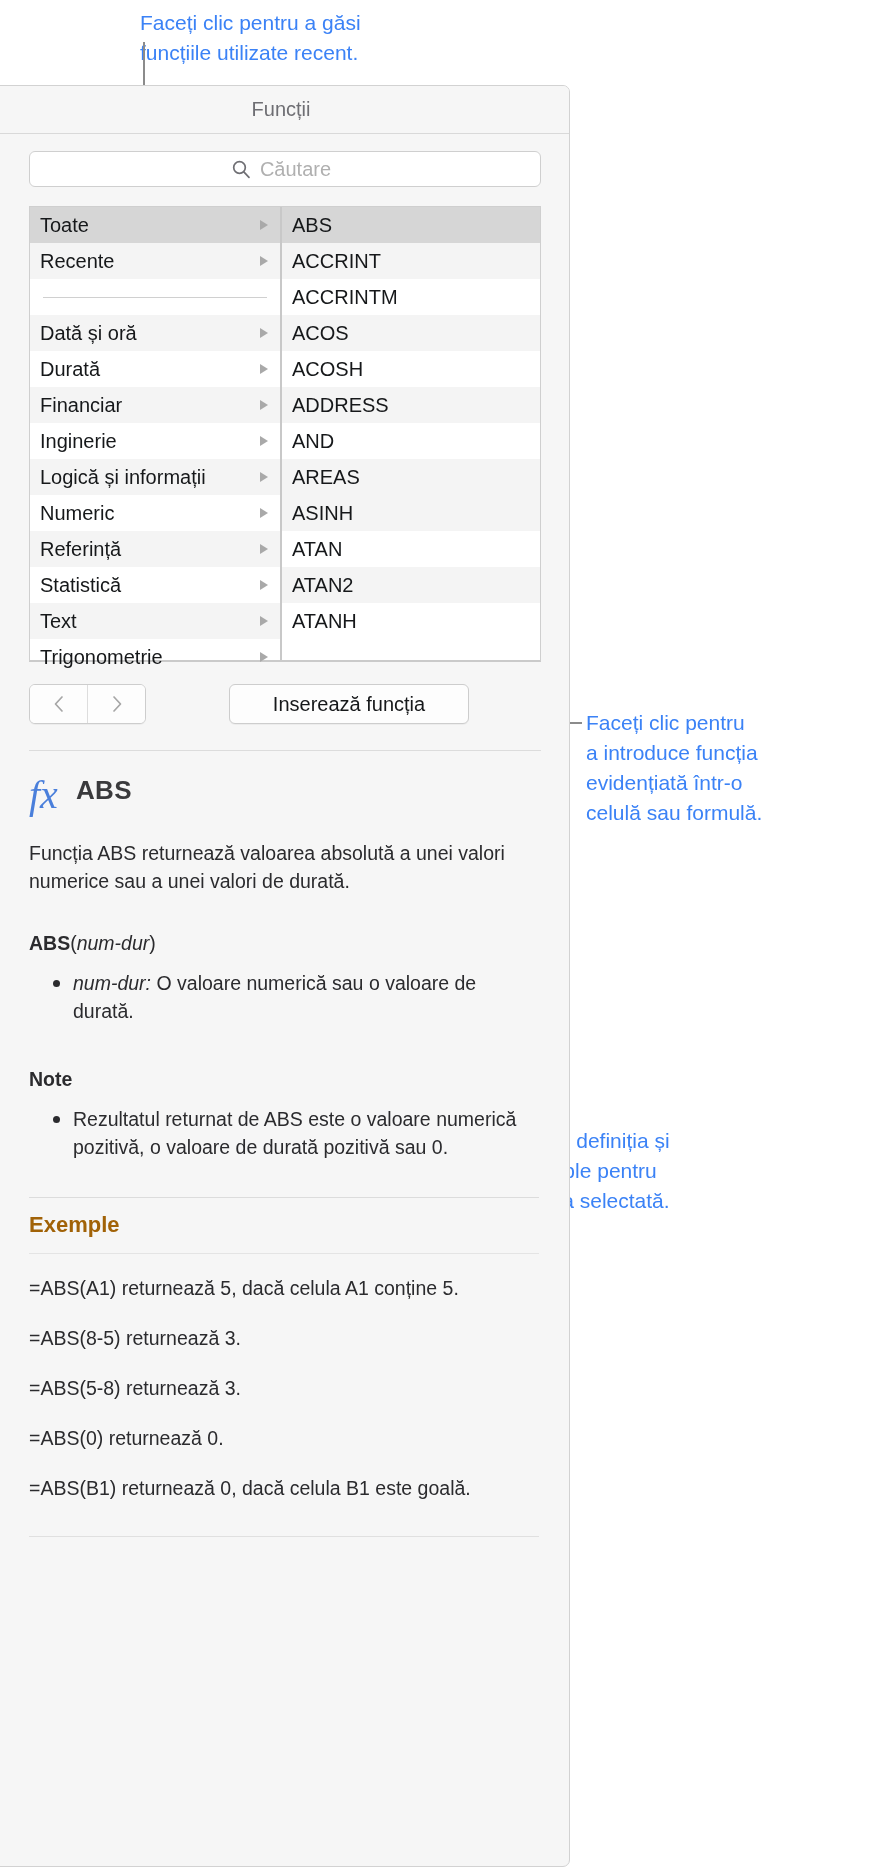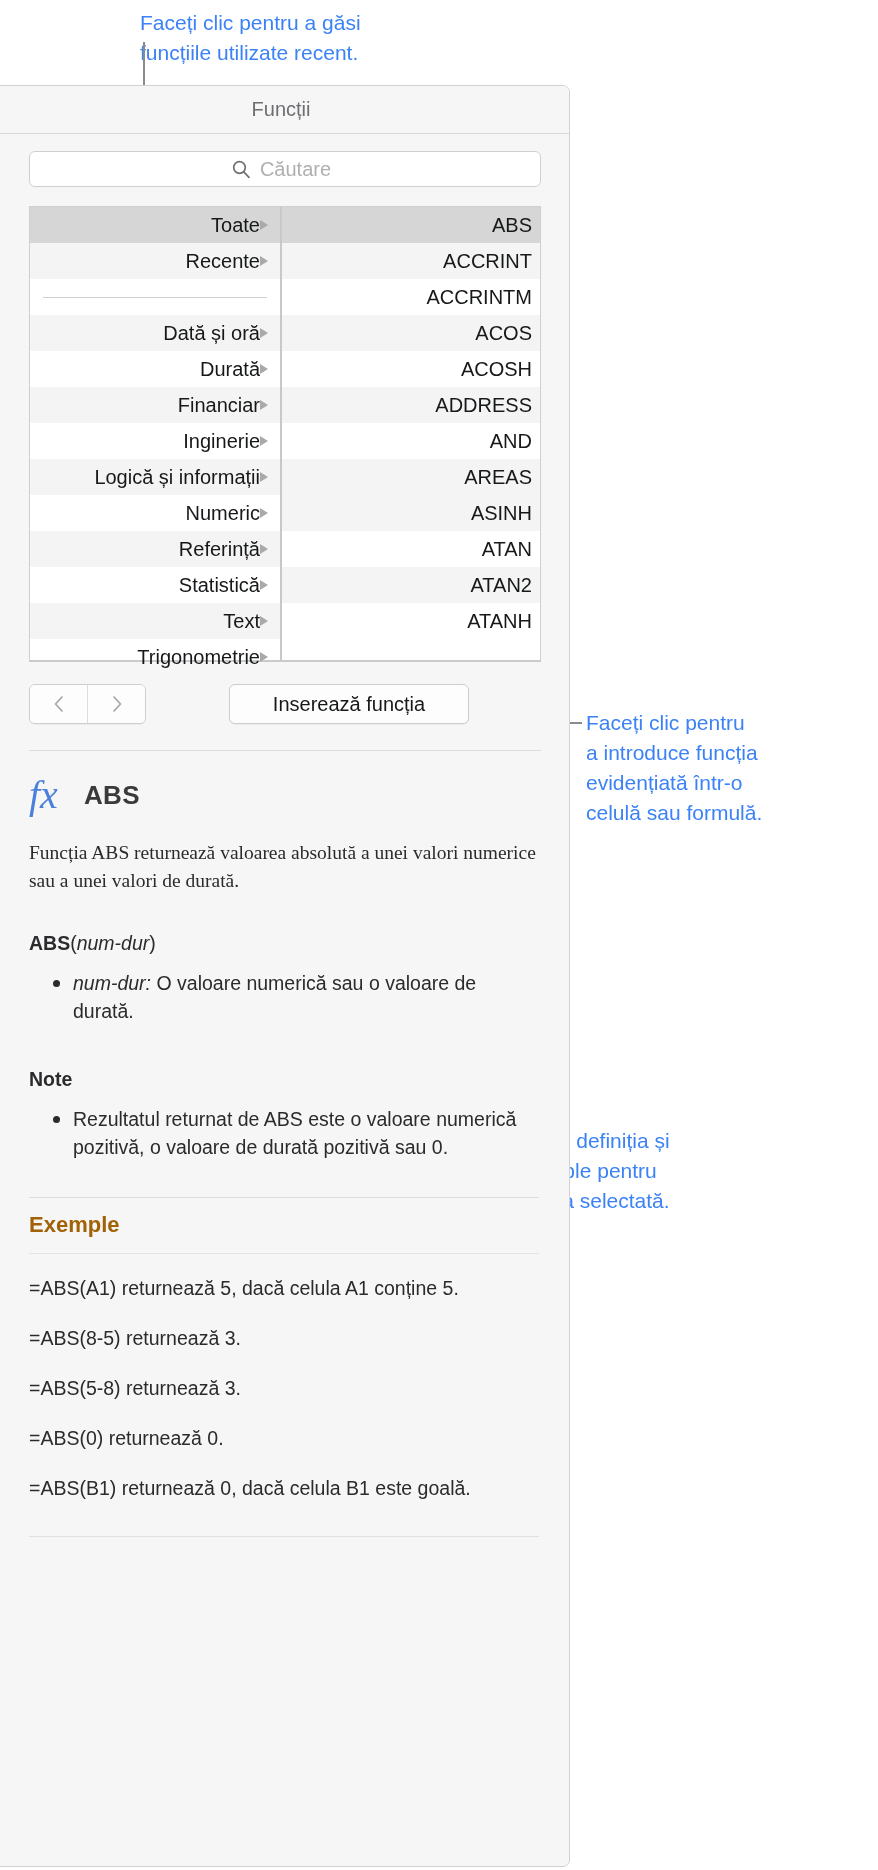--- a/index.html
+++ b/index.html
@@ -90,21 +90,20 @@
 
   
   .lists {
     margin: 4px 28px 0 36px;
     border: 1px solid #cfcfcf;
     border-bottom: 2px solid #cacaca;
     display: flex;
     background: #ffffff;
     height: 456px;
     box-sizing: border-box;
-    text-align: right;
   }
   .col-categories {
     width: 252px;
     border-right: 2px solid #c8c8c8;
     box-sizing: border-box;
   }
   .col-functions {
     flex: 1;
     box-sizing: border-box;
   }
@@ -185,22 +184,21 @@
   }
 
   
   .detail-divider {
     height: 1px;
     background: #dcdcdc;
     margin: 26px 28px 0 36px;
   }
   .fx-head {
     display: flex;
-    align-items: center;
-    gap: 26px;
+    gap: 18px;
     margin: 24px 28px 0 36px;
   }
   .fx-icon {
     font-family: "Liberation Serif", serif;
     font-style: italic;
     font-size: 40px;
     color: #4a7fdb;
     line-height: 1;
   }
   .fx-name {
@@ -211,21 +209,21 @@
     font-family: "Liberation Sans", sans-serif;
   }
 
   .detail-body {
     margin: 20px 30px 0 36px;
     font-size: 19.5px;
     line-height: 28px;
     color: #2b2b2e;
     font-family: "Liberation Sans", sans-serif;
   }
-  .para { margin: 28px 0 0 0; font-family: Liberation Serif, serif; }
+  .para { margin: 28px 0 0 0; }
   .para.first { margin-top: 24px; }
   .syntax { margin: 34px 0 0 0; }
   .syntax b { font-weight: bold; }
   .syntax i { font-style: italic; }
   ul.bullets {
     margin: 12px 0 0 0;
     padding: 0 0 0 24px;
     list-style: none;
   }
   ul.bullets li {

